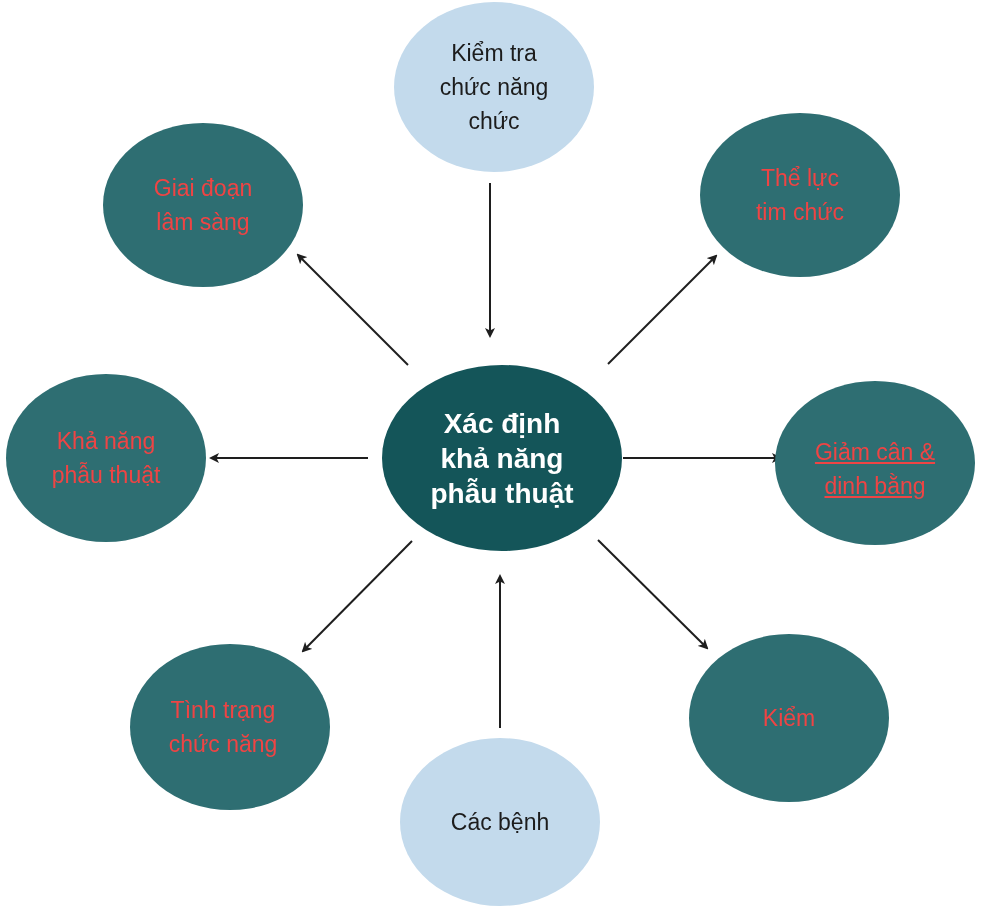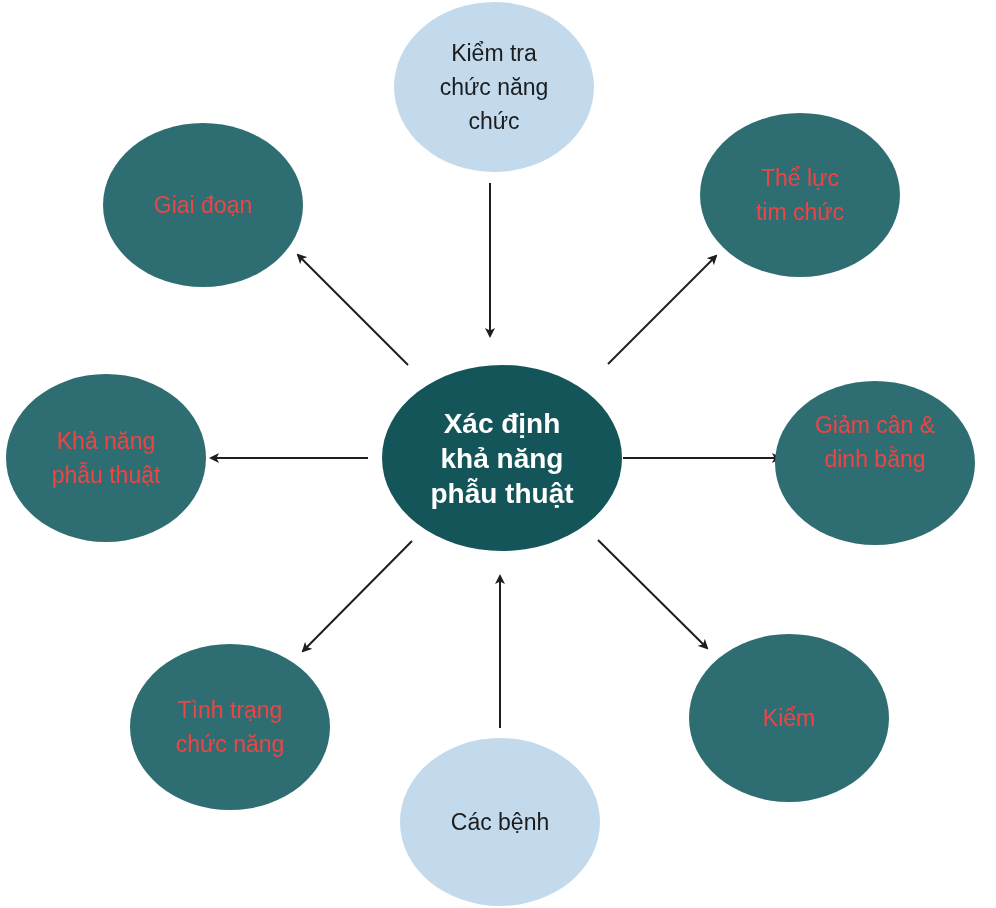--- a/index.html
+++ b/index.html
@@ -55,38 +55,39 @@
   <span>Kiểm tra</span>
   <span>chức năng</span>
   <span>chức</span>
 </div>
 
 <div class="node-label dark" style="left:700px; top:113px; width:200px; height:164px;">
   <span>Thể lực</span>
   <span>tim chức</span>
 </div>
 
-<div class="node-label dark" style="left:775px; top:360px; width:200px; height:164px;">
+<div class="node-label dark" style="left:775px; top:387px; width:200px; height:164px;text-decoration:underline;">
   <span>Giảm cân &amp;</span>
   <span>dinh bằng</span>
 </div>
 
 <div class="node-label dark" style="left:689px; top:634px; width:200px; height:168px;">
   <span>Kiểm</span>
 </div>
 
 <div class="node-label light" style="left:400px; top:738px; width:200px; height:168px;">
   <span>Các bệnh</span>
 </div>
 
-<div class="node-label dark" style="left:130px; top:644px; width:200px; height:166px;">
+<div class="node-label dark" style="left:123px; top:644px; width:200px; height:166px;">
   <span>Tình trạng</span>
   <span>chức năng</span>
 </div>
 
 <div class="node-label dark" style="left:6px; top:374px; width:200px; height:168px;">
   <span>Khả năng</span>
   <span>phẫu thuật</span>
 </div>
 
 <div class="node-label dark" style="left:103px; top:123px; width:200px; height:164px;">
   <span>Giai đoạn</span>
+  <span>lâm sàng</span>
 </div>
 
 </body></html>

